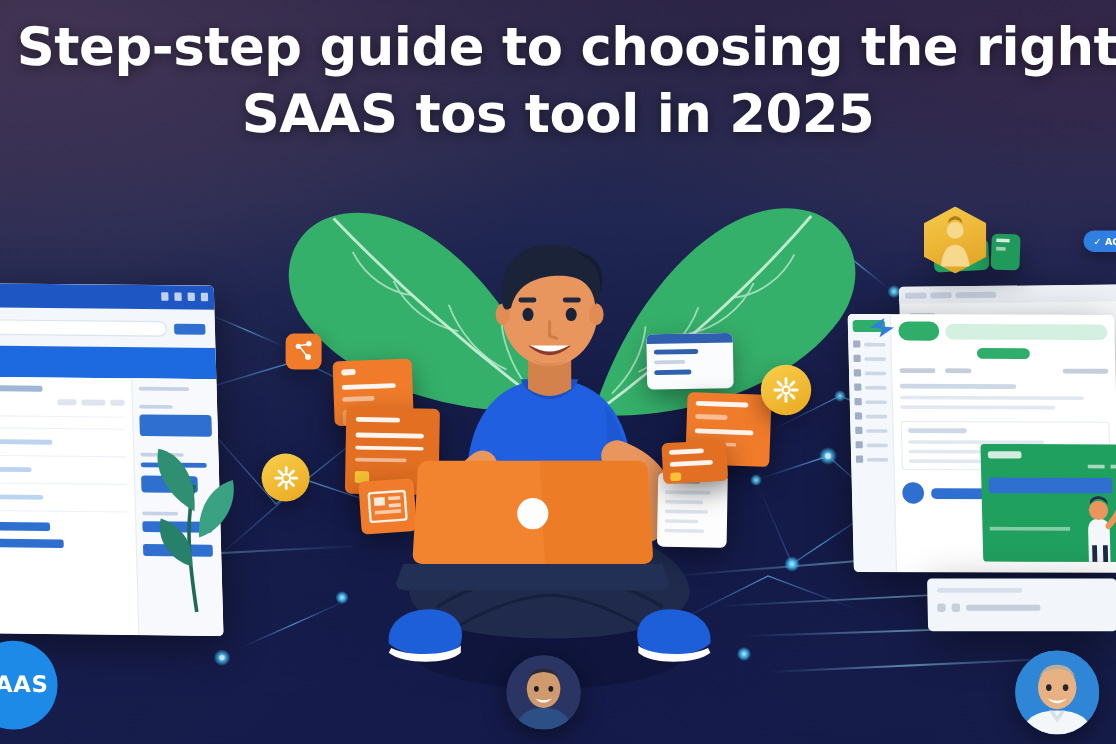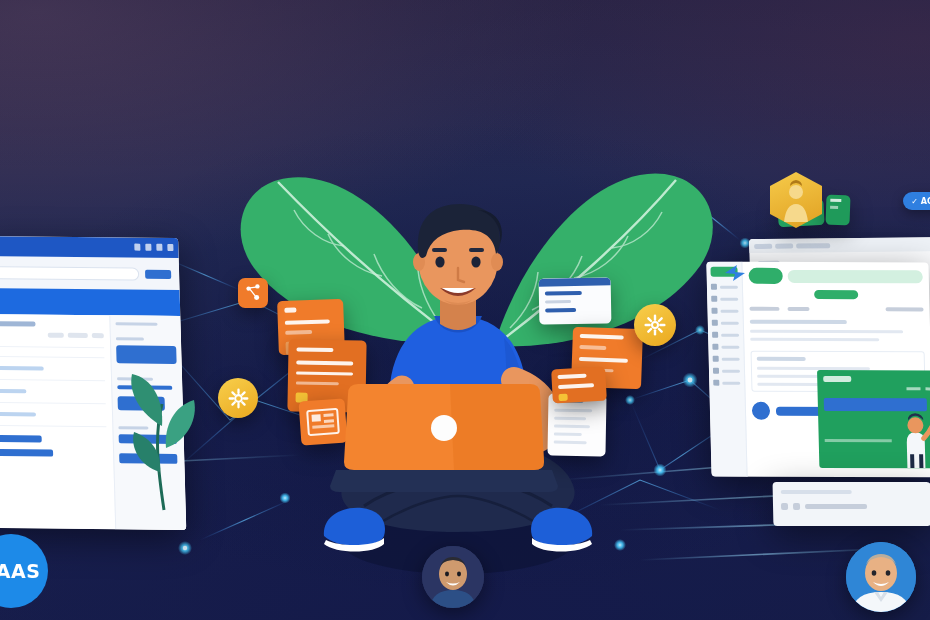--- a/index.html
+++ b/index.html
@@ -655,15 +655,17 @@
       <ellipse cx="35" cy="31" rx="16" ry="18" fill="#e8b184"></ellipse>
       <path d="M19 26 Q22 12 35 12 Q48 12 51 26 Q50 17 35 15 Q20 17 19 26Z" fill="#b9ad9d"></path>
       <ellipse cx="28" cy="31" rx="2.3" ry="2.8" fill="#23242c"></ellipse>
       <ellipse cx="42" cy="31" rx="2.3" ry="2.8" fill="#23242c"></ellipse>
       <path d="M27 40 Q35 48 43 40 Q35 44 27 40Z" fill="#fdfdfd"></path>
       <path d="M28 50 L35 60 L42 50 L38 50 L35 55 L32 50 Z" fill="#d7dfe8"></path>
     </svg>
   </div>
 
   <div class="title-wrap">
+    <div class="title-line l1">Step-step guide to choosing the right</div>
+    <div class="title-line l2">SAAS tos tool in 2025</div>
   </div>
 
 </div>
 
 </body></html>

